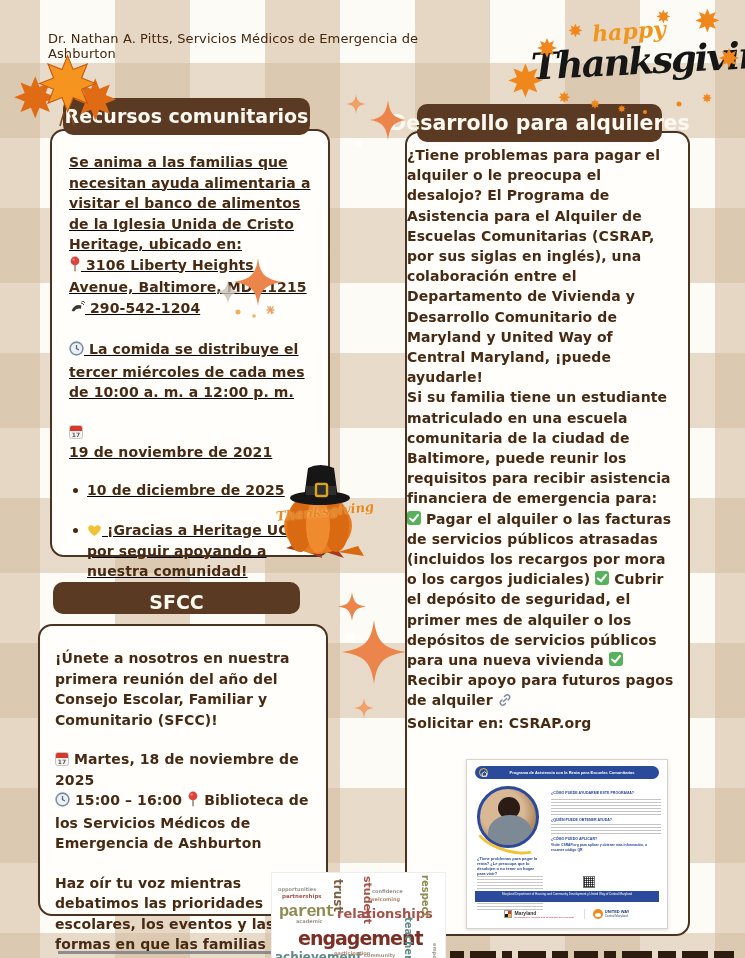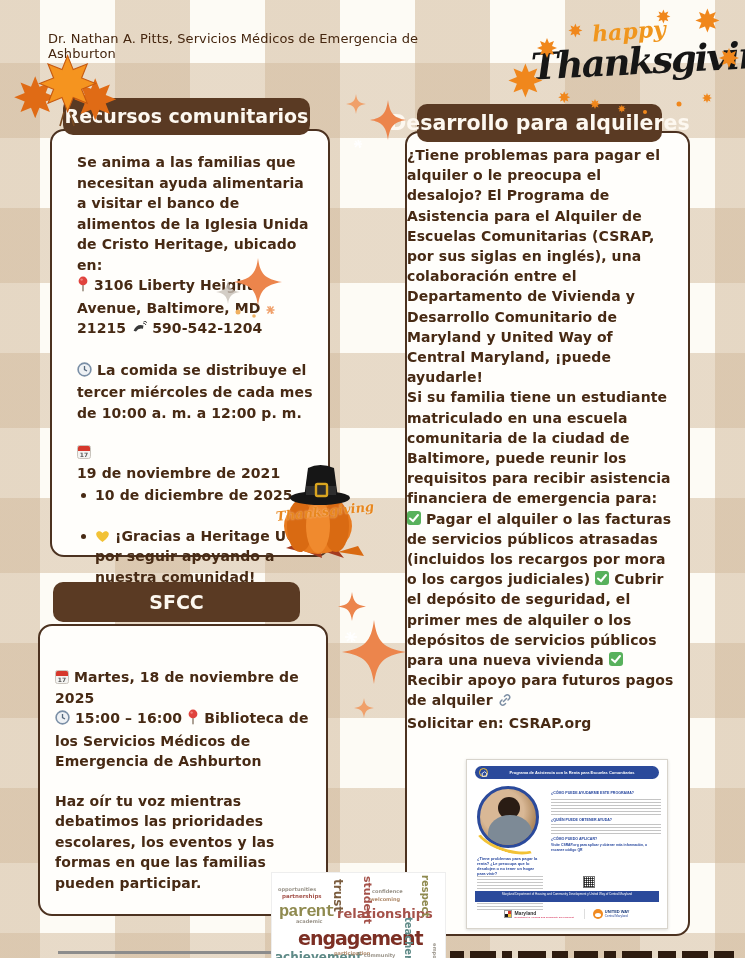--- a/index.html
+++ b/index.html
@@ -10,32 +10,32 @@
     background-color:#fdfbf5;
     background-image:
       repeating-linear-gradient(90deg, rgba(210,186,156,.55) 0 40px, rgba(0,0,0,0) 40px 115px, rgba(210,186,156,.55) 115px 150px),
       repeating-linear-gradient(0deg, rgba(210,186,156,.5) 0 25px, rgba(0,0,0,0) 25px 95px, rgba(210,186,156,.5) 95px 145px);
   }
   .byline { position:absolute; left:48px; top:31px; width:430px; font-size:13px; font-weight:normal; color:#45260f; letter-spacing:.1px; }
 
   
   .hdr { position:absolute; background:#5a3a23; border-radius:10px; color:#fdf8f0; font-weight:bold; text-align:center; z-index:2; }
   .hdr1 { left:63px; top:98px; width:247px; height:37px; font-size:19px; line-height:37px; }
-  .hdrS { left:53px; top:582px; width:247px; height:40px; font-size:19px; line-height:40px; }
+  .hdrS { left:53px; top:582px; width:247px; height:32px; font-size:19px; line-height:40px; }
   .hdrR { left:417px; top:104px; width:245px; height:38px; }
   .hdrR .hdr-text { position:absolute; left:50%; top:0; transform:translateX(-50%); white-space:nowrap; line-height:38px; font-size:20.5px; }
   .card { position:absolute; background:#fffefb; border:2.5px solid #4c3220; border-radius:14px; z-index:1; }
-  .card1 { left:50px; top:129px; width:280px; height:428px; padding:21px 15px 0 25px; }
+  .card1 { left:50px; top:129px; width:280px; height:428px; padding:21px 15px 0 17px;text-decoration:underline; }
   .card2 { left:38px; top:624px; width:290px; height:292px; padding:22px 14px 0 15px; }
   .cardR { left:405px; top:131px; width:285px; height:805px; padding:12px 13px 0 0; }
   .card p, .card li, .cardR .flow { color:#472a14; font-weight:bold; font-size:14px; line-height:20.5px; letter-spacing:.1px; }
   .card p { margin-bottom:0; }
   .sp { height:19px; }
   ul.dots { list-style:none; margin-top:2px; }
-  ul.dots li { position:relative; padding-left:18px; margin-top:2px; }
+  ul.dots li { position:relative; padding-left:18px; margin-top:17px; }
   ul.dots li::before { content:""; position:absolute; left:4px; top:8px; width:5px; height:5px; border-radius:50%; background:#472a14; }
   li.gap { margin-top:20px !important; }
   .cardR .flow { line-height:20.2px; }
 
   
   .ic { display:inline-block; vertical-align:-2px; }
   .chk { display:inline-block; width:14px; height:14px; background:#58b15c; border-radius:3px; vertical-align:-1px; position:relative; }
   .chk svg { position:absolute; left:1px; top:1px; }
   .cal { display:inline-block; width:14px; height:14px; background:#f3f3f1; border:1px solid #c9c4bc; border-radius:2.5px; vertical-align:-2px; position:relative; overflow:hidden; }
   .cal::before { content:""; position:absolute; left:0; top:0; right:0; height:5px; background:#d6382c; }
@@ -149,21 +149,21 @@
       <span class="ic"><svg width="12" height="16" viewBox="0 0 12 16">
             <circle cx="6" cy="5" r="4.4" fill="#e0433d"></circle>
             <circle cx="4.6" cy="3.6" r="1.2" fill="#f0837d"></circle>
             <rect x="5.3" y="9" width="1.4" height="6.4" rx=".7" fill="#8a7a6a"></rect>
           </svg></span>
       <span>3106 Liberty Heights Avenue, Baltimore, MD 21215</span>
       <span class="ic"><svg width="16" height="14" viewBox="0 0 16 14">
             <path d="M2 8 Q7 2 13 6 L11.5 9 Q7.5 6.5 4 9.5 Z" fill="#3a3a3a" transform="rotate(-18 8 7)"></path>
             <path d="M12 2 q2 0 3 2 M12.5 0 q3 0 4.5 3" stroke="#3a3a3a" stroke-width="1" fill="none"></path>
           </svg></span>
-      <span>590-542-1204</span>
+      <span>290-542-1204</span>
     </p>
     <div class="sp"></div>
     <p>
       <span class="ic"><svg width="15" height="15" viewBox="0 0 15 15">
             <circle cx="7.5" cy="7.5" r="6.4" fill="#eef1f4" stroke="#7a8fa6" stroke-width="1.6"></circle>
             <path d="M7.5 4 V7.7 L10 9" stroke="#55687c" stroke-width="1.3" fill="none"></path>
           </svg></span>
       <span>La comida se distribuye el tercer miércoles de cada mes de 10:00 a. m. a 12:00 p. m.</span>
     </p>
     <div class="sp"></div>
@@ -197,20 +197,21 @@
       <rect x="48" y="32" width="11" height="12" rx="1.5" fill="none" stroke="#d9a520" stroke-width="2.4"></rect>
     </svg>
     <div class="pump-script">Thanksgiving</div>
   </div>
 
   <div class="hdr hdrS">
     <span>SFCC</span>
   </div>
 
   <div class="card card2">
+    <p><span>¡Únete a nosotros en nuestra primera reunión del año del Consejo Escolar, Familiar y Comunitario (SFCC)!</span></p>
     <div class="sp"></div>
     <p>
       <span class="cal"><span class="day">17</span></span>
       <span>Martes, 18 de noviembre de 2025</span><br>
       <span class="ic"><svg width="15" height="15" viewBox="0 0 15 15">
             <circle cx="7.5" cy="7.5" r="6.4" fill="#eef1f4" stroke="#7a8fa6" stroke-width="1.6"></circle>
             <path d="M7.5 4 V7.7 L10 9" stroke="#55687c" stroke-width="1.3" fill="none"></path>
           </svg></span>
       <span>15:00 – 16:00</span>
       <span class="ic"><svg width="12" height="16" viewBox="0 0 12 16">

